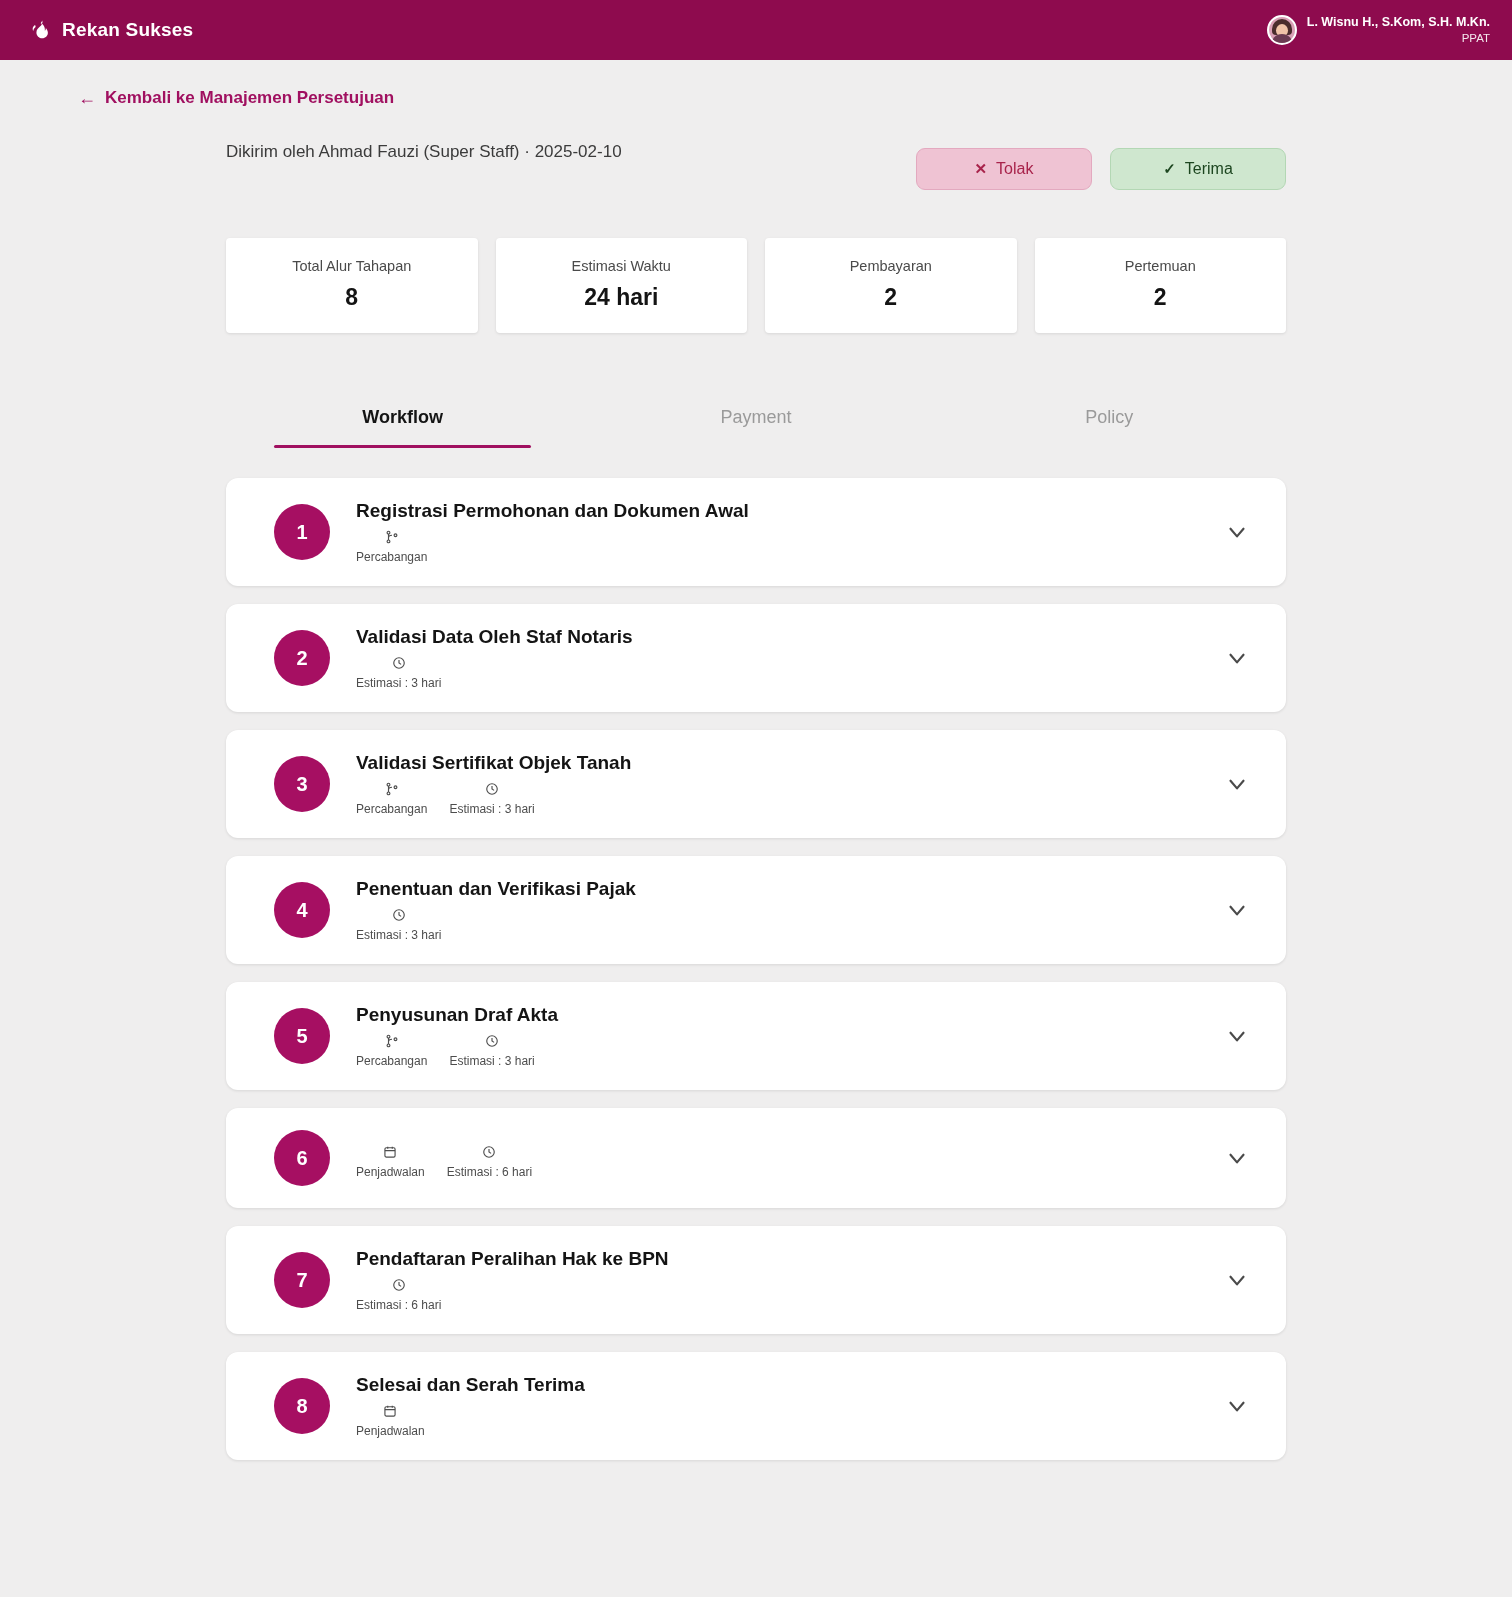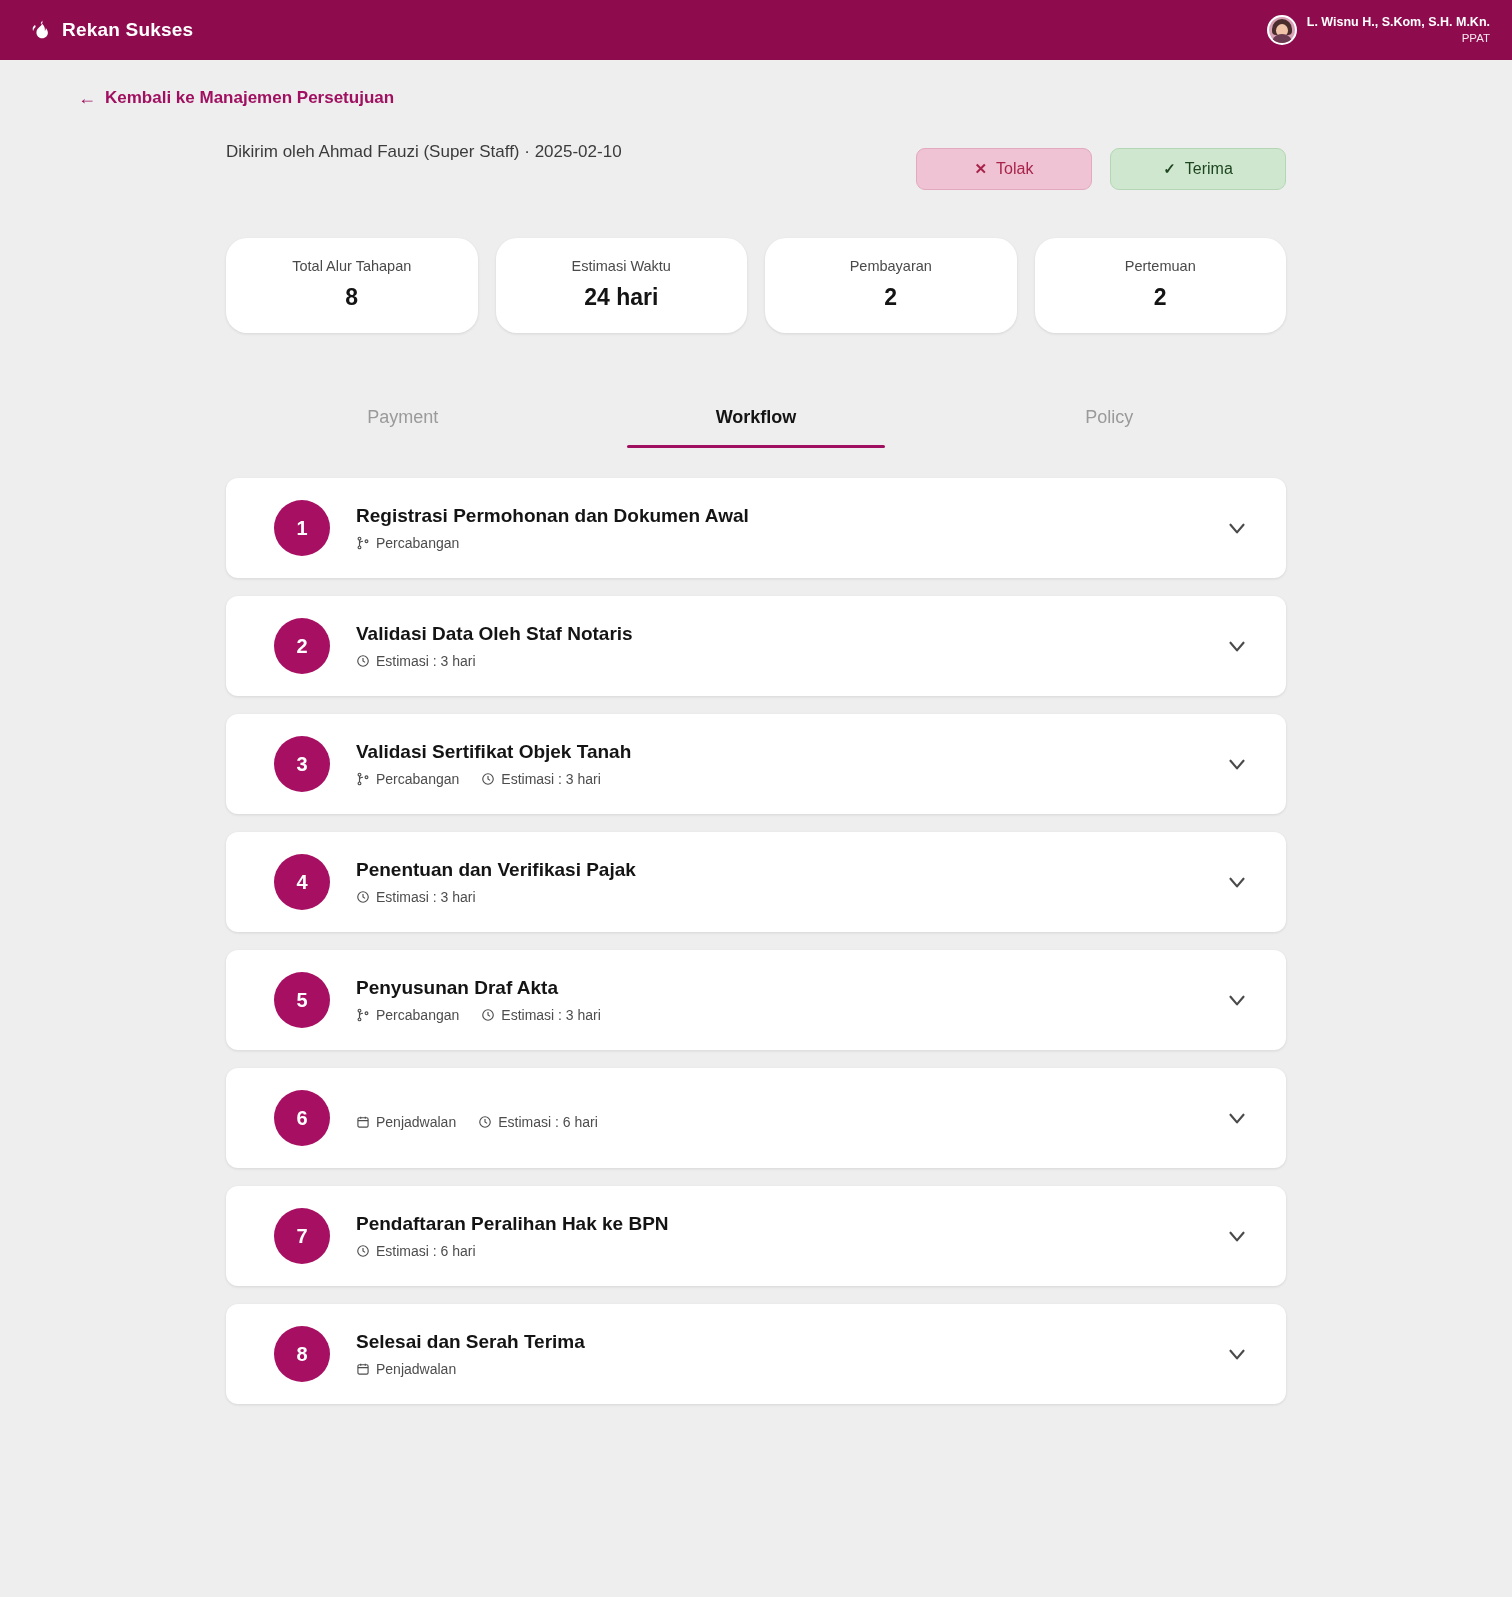--- a/index.html
+++ b/index.html
@@ -62,21 +62,21 @@
     display: inline-flex; align-items: center; justify-content: center; gap: 9px;
     font-size: 16px; cursor: pointer; background: #fff;
   }
   .btn-reject { background: #efc3d3; border-color: #e3a9bf; color: #a8234b; }
   .btn-accept { background: #cfe7cf; border-color: #b3d7b4; color: #1d4620; }
   .btn .ico { font-size: 15px; font-weight: bold; }
 
   
   .stats { display: flex; gap: 18px; margin-top: 48px; }
   .stat-card {
-    flex: 1; background: #fff; border-radius: 21px;
+    flex: 1; background: #fff; border-radius: 4px;
     padding: 20px 10px 22px;
     text-align: center;
     box-shadow: 0 1px 3px rgba(0,0,0,.10);
   }
   .stat-label { font-size: 14.5px; color: #4a4a4a; }
   .stat-value { font-size: 23px; font-weight: bold; margin-top: 10px; color: #141414; }
 
   
   .tabs { display: flex; margin-top: 60px; }
   .tab {
@@ -101,21 +101,21 @@
   .step-badge {
     width: 56px; height: 56px; border-radius: 50%;
     background: #a60f62; color: #fff;
     display: flex; align-items: center; justify-content: center;
     font-size: 20px; font-weight: bold; flex: none;
     margin-left: 22px;
   }
   .step-body { flex: 1; margin-left: 26px; }
   .step-title { font-size: 19px; font-weight: bold; color: #141414; }
   .step-meta { display: flex; gap: 22px; margin-top: 8px; }
-  .meta-item { display: flex; align-items: center; gap: 6px; font-size: 14px; color: #4d4d4d; }
+  .meta-item { display: flex; align-items: center; gap: 6px; font-size: 12px; color: #4d4d4d; flex-direction: column; }
   .meta-ico { width: 14px; height: 14px; display: inline-block; }
   .chev {
     width: 26px; height: 26px; flex: none; margin-right: 10px;
     color: #4a4a4a;
   }
 </style>
 </head>
 <body>
 
 
@@ -181,22 +181,22 @@
       <div class="stat-label">Pembayaran</div>
       <div class="stat-value">2</div>
     </div>
     <div class="stat-card">
       <div class="stat-label">Pertemuan</div>
       <div class="stat-value">2</div>
     </div>
   </div>
 
   <div class="tabs">
+    <div class="tab active">Workflow</div>
     <div class="tab">Payment</div>
-    <div class="tab active">Workflow</div>
     <div class="tab">Policy</div>
   </div>
 
   <div class="steps">
 
     <div class="step-card">
       <div class="step-badge">1</div>
       <div class="step-body">
         <div class="step-title">Registrasi Permohonan dan Dokumen Awal</div>
         <div class="step-meta">

